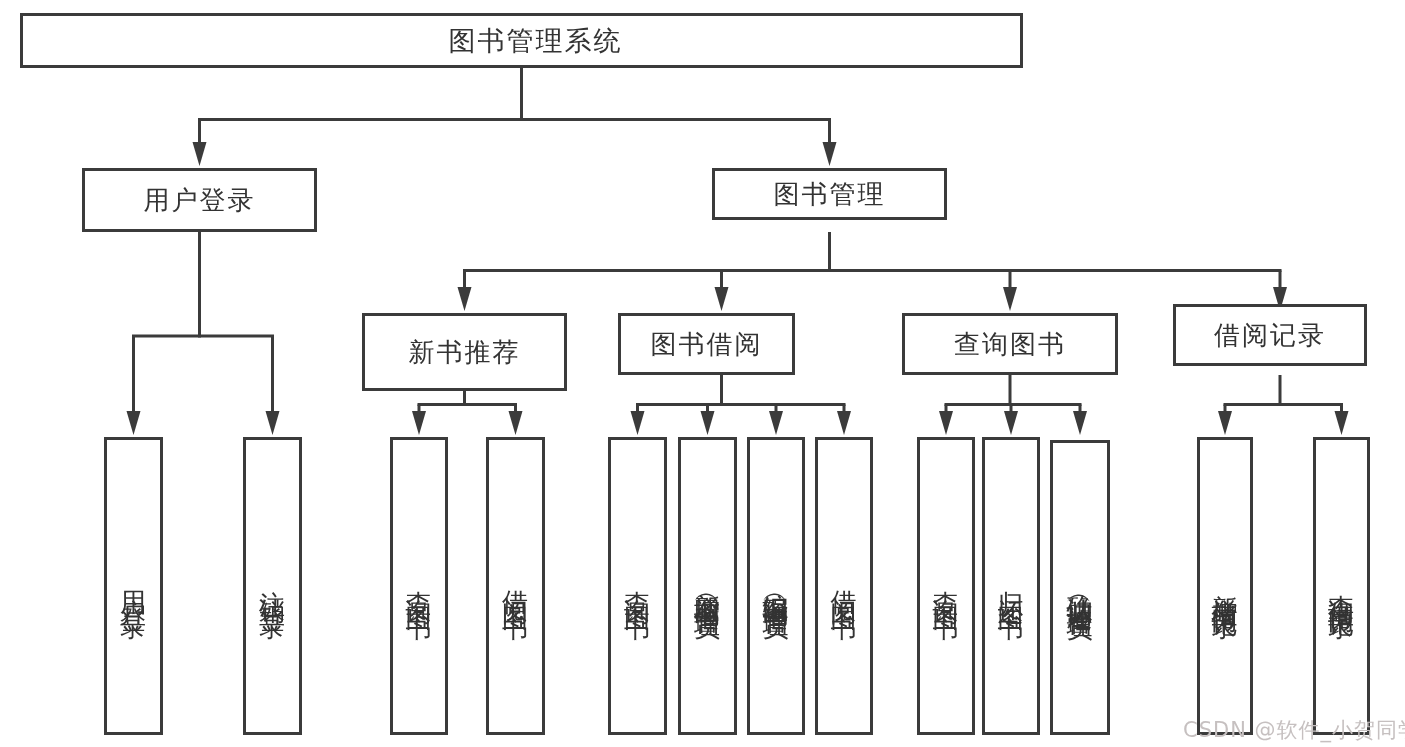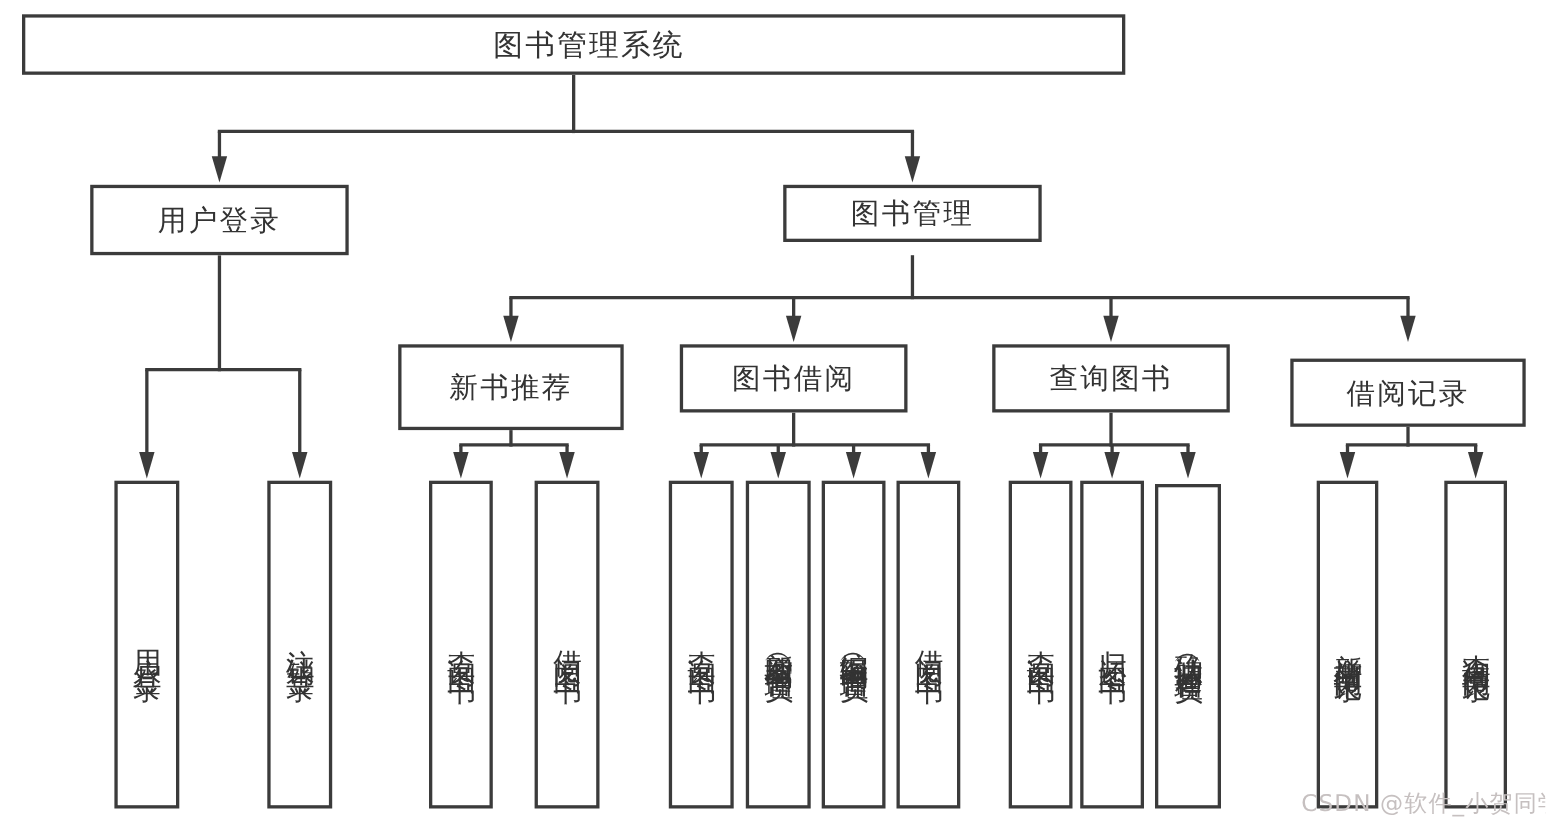--- a/index.html
+++ b/index.html
@@ -123,23 +123,23 @@
       <polygon points="1334.5,411 1348.5,411 1341.5,435"></polygon>
     </g>
   </svg>
 
   <div class="node root" style="left:20px;top:13px;width:1003px;height:55px">图书管理系统</div>
 
   <div class="node hnode" style="left:82px;top:168px;width:235px;height:64px">用户登录</div>
   <div class="node hnode" style="left:712px;top:168px;width:235px;height:52px">图书管理</div>
 
   <div class="node hnode" style="left:362px;top:313px;width:205px;height:78px">新书推荐</div>
-  <div class="node hnode" style="left:618px;top:313px;width:207px;height:62px">图书借阅</div>
+  <div class="node hnode" style="left:618px;top:313px;width:177px;height:62px">图书借阅</div>
   <div class="node hnode" style="left:902px;top:313px;width:216px;height:62px">查询图书</div>
-  <div class="node hnode" style="left:1173px;top:326px;width:214px;height:62px">借阅记录</div>
+  <div class="node hnode" style="left:1173px;top:304px;width:194px;height:62px">借阅记录</div>
 
   <div class="node leaf ls8" style="left:104px;top:437px;width:59px;height:298px">
     <span>用户登录</span>
   </div>
   <div class="node leaf ls8" style="left:243px;top:437px;width:59px;height:298px">
     <span>注销登录</span>
   </div>
 
   <div class="node leaf ls8" style="left:390px;top:437px;width:58px;height:298px">
     <span>查询图书</span>

